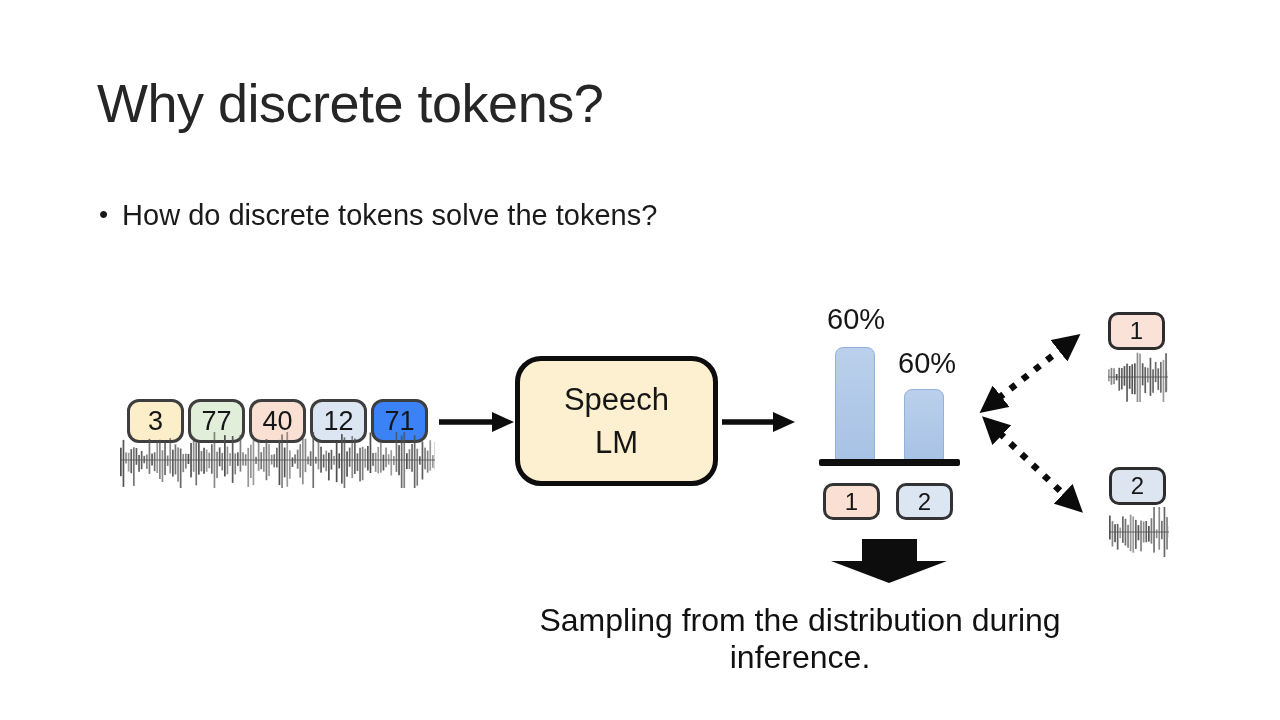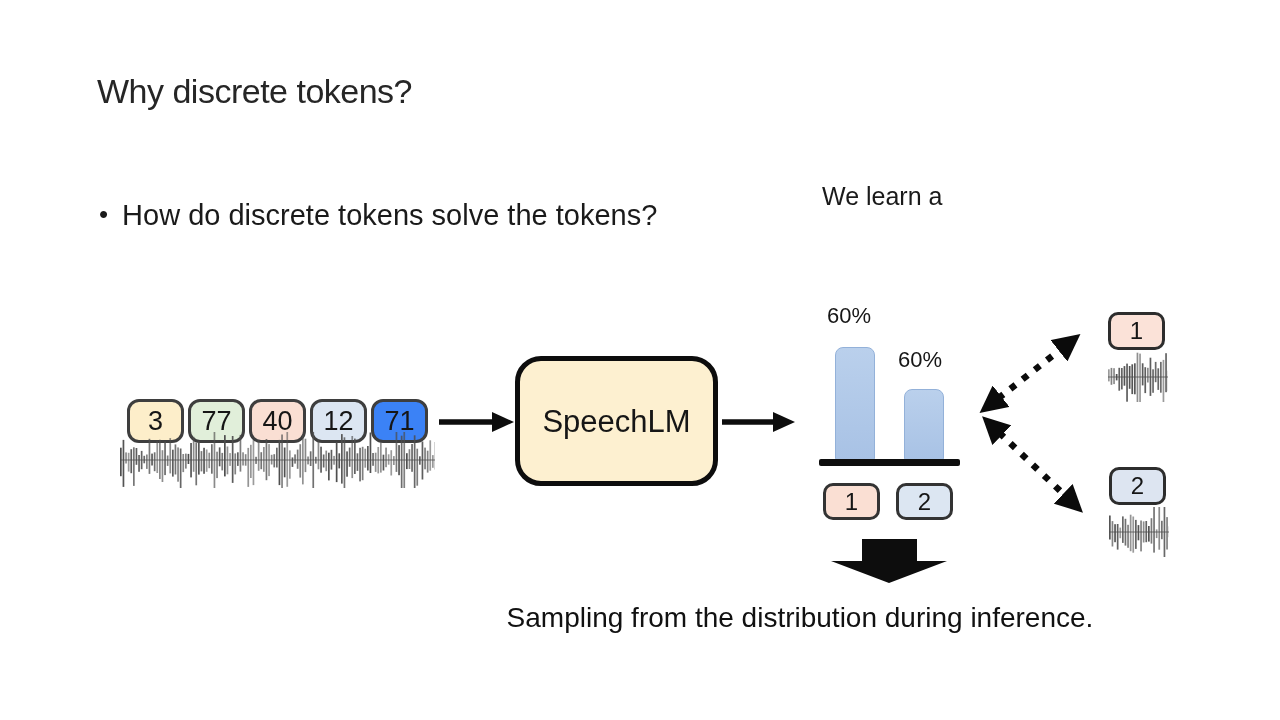--- a/index.html
+++ b/index.html
@@ -2,37 +2,37 @@
 <html><head>
 <meta charset="utf-8">
 <style>
   html,body{margin:0;padding:0;background:#fff;}
   .slide{
     position:relative;width:1280px;height:720px;background:#ffffff;overflow:hidden;
     font-family:"Liberation Sans", sans-serif;color:#1a1a1a;
   }
   .abs{position:absolute;}
   .title{
-    left:97px;top:72px;font-size:34px;font-weight:400;letter-spacing:-0.5px;color:#262626;
+    left:97px;top:72px;font-size:54px;font-weight:400;letter-spacing:-0.5px;color:#262626;
   }
   .bullet-row{left:99px;top:199px;font-size:29px;display:flex;align-items:baseline;}
   .bullet-marker{font-size:26px;margin-right:14px;position:relative;top:-2px;}
   .note{left:822px;top:177px;font-size:25px;line-height:38px;}
   .tokens{left:127px;top:399px;display:flex;gap:4px;}
   .token{
     width:51px;height:38px;border:3px solid #3e3e3e;border-radius:12px;
     display:flex;align-items:center;justify-content:center;font-size:27px;color:#161616;
   }
   .lm{
     left:515px;top:356px;width:193px;height:120px;background:#fdf0d0;
     border:5px solid #0d0d0d;border-radius:26px;
-    display:flex;flex-direction:row;align-items:center;justify-content:center;
+    display:flex;flex-direction:column;align-items:center;justify-content:center;
     font-size:31px;line-height:43px;color:#161616;
   }
-  .pct{font-size:22px;color:#161616;}
+  .pct{font-size:29px;color:#161616;}
   .p60{left:827px;top:303px;}
   .p40{left:898px;top:347px;}
   .bar{
     background:linear-gradient(180deg,#bad0ec 0%,#a8c2e5 100%);
     border:1px solid #93b1d9;border-radius:8px 8px 3px 3px;width:38px;
   }
   .bar1{left:835px;top:347px;height:112px;}
   .bar2{left:904px;top:389px;height:70px;}
   .axis{left:819px;top:459px;width:141px;height:7px;background:#0e0e0e;border-radius:2px;}
   .cat{
@@ -40,36 +40,35 @@
     display:flex;align-items:center;justify-content:center;font-size:24px;color:#161616;
   }
   .cat1{left:823px;top:483px;}
   .cat2{left:896px;top:483px;}
   .out{
     width:51px;height:32px;border:3px solid #2d2d2d;border-radius:10px;
     display:flex;align-items:center;justify-content:center;font-size:24px;color:#161616;
   }
   .out1{left:1108px;top:312px;}
   .out2{left:1109px;top:467px;}
-  .caption{left:480px;top:602px;width:640px;text-align:center;font-size:28px;color:#111;}
+  .caption{left:480px;top:602px;width:640px;text-align:center;font-size:32px;color:#111;}
 </style>
 </head>
 <body>
 
 <div class="slide">
 
   <h1 class="abs title" style="margin:0;">Why discrete tokens?</h1>
 
   <div class="abs bullet-row">
     <span class="bullet-marker">•</span>
     <span>How do discrete tokens solve the tokens?</span>
   </div>
 
   <div class="abs note">
-    <div>We learn a</div>
   </div>
 
   <div class="abs tokens">
     <div class="token" style="background: rgb(253, 238, 202);">3</div>
     <div class="token" style="background: rgb(225, 239, 218);">77</div>
     <div class="token" style="background: rgb(250, 223, 211);">40</div>
     <div class="token" style="background: rgb(220, 230, 242);">12</div>
     <div class="token" style="background: #3b82f6;">71</div>
   </div>
 

